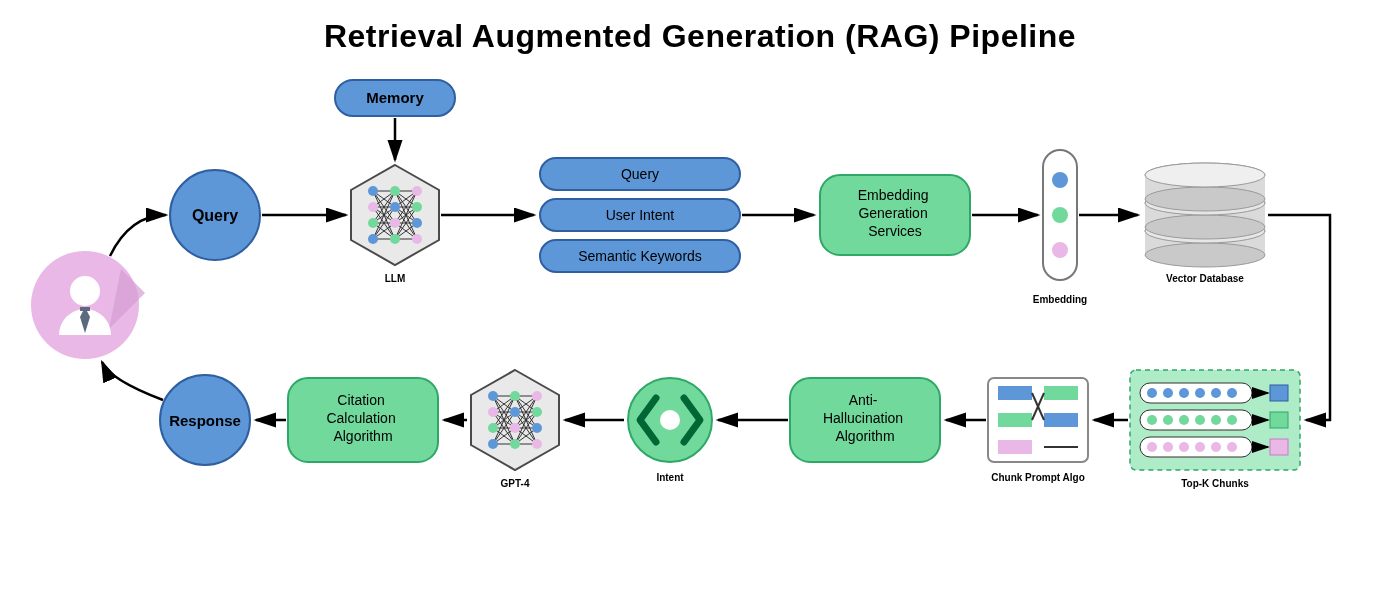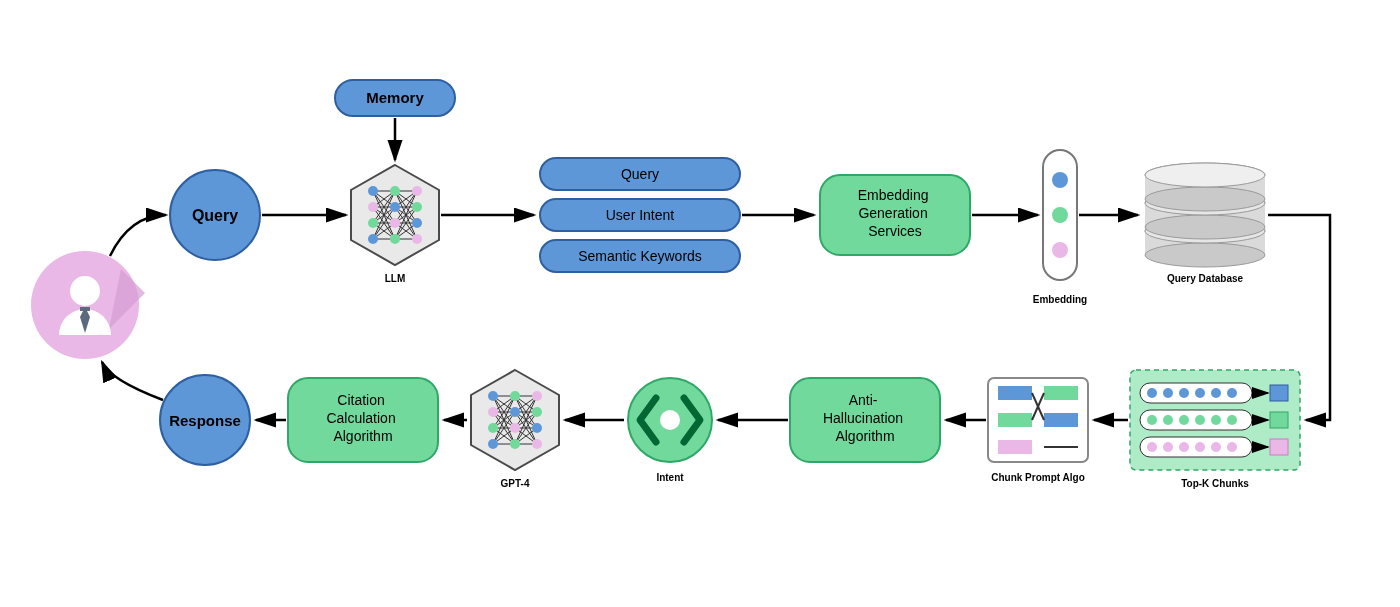--- a/index.html
+++ b/index.html
@@ -40,20 +40,21 @@
     font-weight: 700;
     text-align: center;
   }
   svg { display: block; }
 </style>
 </head>
 <body>
 
 <div class="stage">
 
+  <div class="title">Retrieval Augmented Generation (RAG) Pipeline</div>
 
 
   <svg id="diagram-svg" width="1400" height="607" viewBox="0 0 1400 607">
     <defs>
       <marker id="arrowhead" markerWidth="10" markerHeight="10" refX="8" refY="3" orient="auto" markerUnits="strokeWidth">
         <path d="M0,0 L9,3 L0,6 Z" fill="#000"></path>
       </marker>
     </defs>
 
     <g transform="translate(85,305)">
@@ -340,19 +341,19 @@
       <line x1="467" y1="420" x2="444" y2="420"></line>
 
       <line x1="286" y1="420" x2="256" y2="420"></line>
 
       <path d="M 163,400 Q 110,380 102,362"></path>
     </g>
   </svg>
 
   <div class="label" style="left:370px; top:273px; width:50px;">LLM</div>
   <div class="label" style="left:1010px; top:294px; width:100px;">Embedding</div>
-  <div class="label" style="left:1140px; top:273px; width:130px;">Query Database</div>
+  <div class="label" style="left:1140px; top:273px; width:130px;">Vector Database</div>
   <div class="label" style="left:1150px; top:478px; width:130px;">Top-K Chunks</div>
   <div class="label" style="left:978px; top:472px; width:120px; line-height:1.25;">Chunk Prompt Algo</div>
   <div class="label" style="left:635px; top:472px; width:70px;">Intent</div>
   <div class="label" style="left:485px; top:478px; width:60px;">GPT-4</div>
 
 </div>
 
 </body></html>

